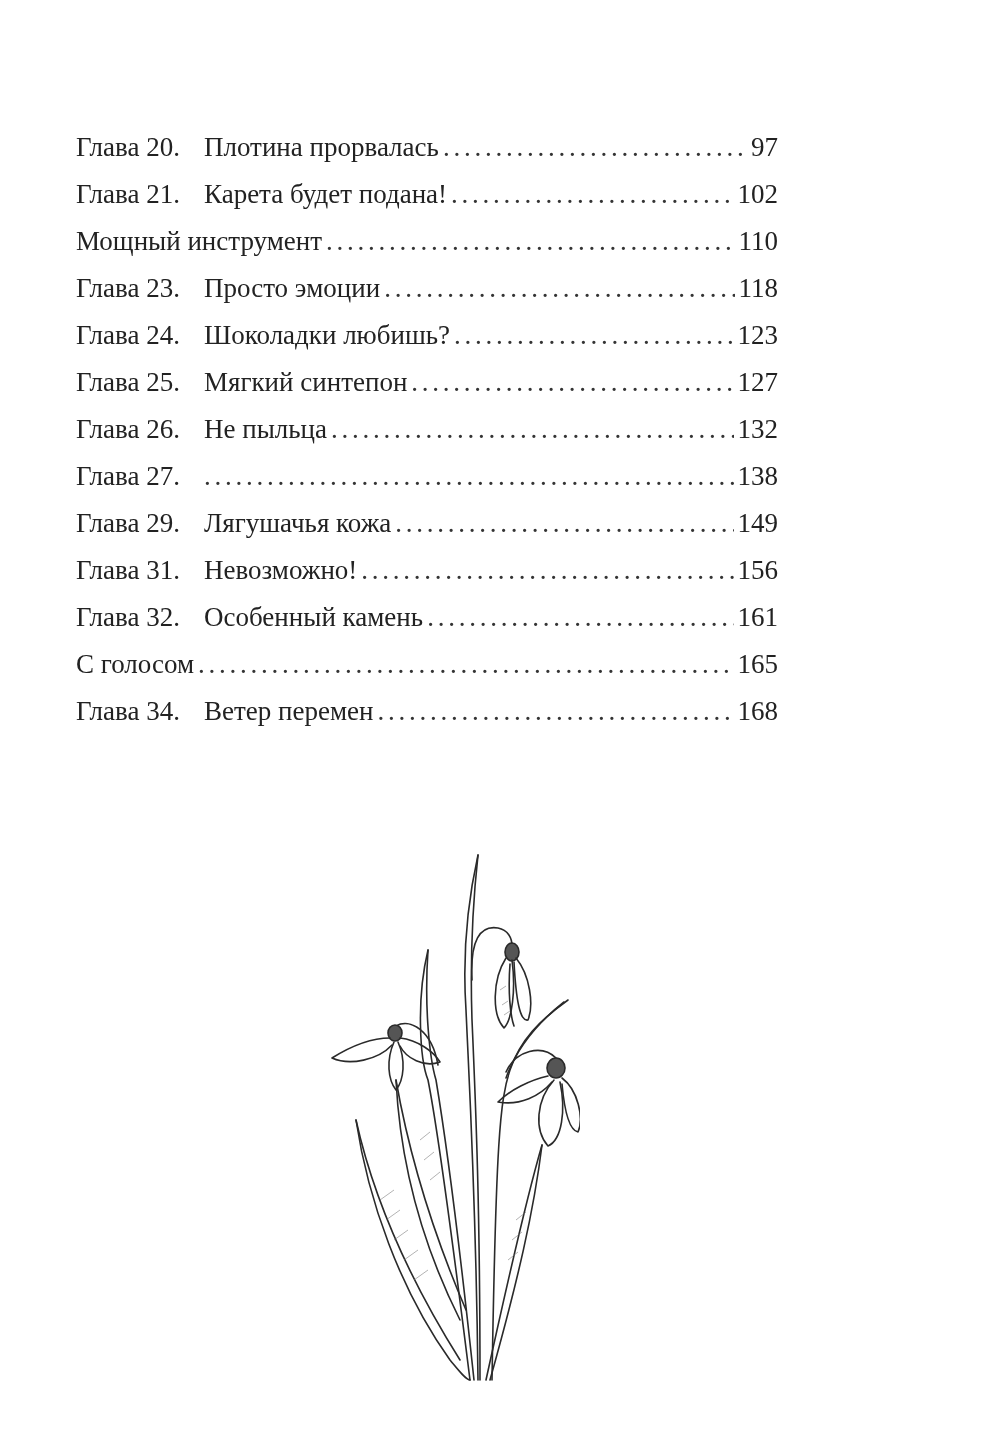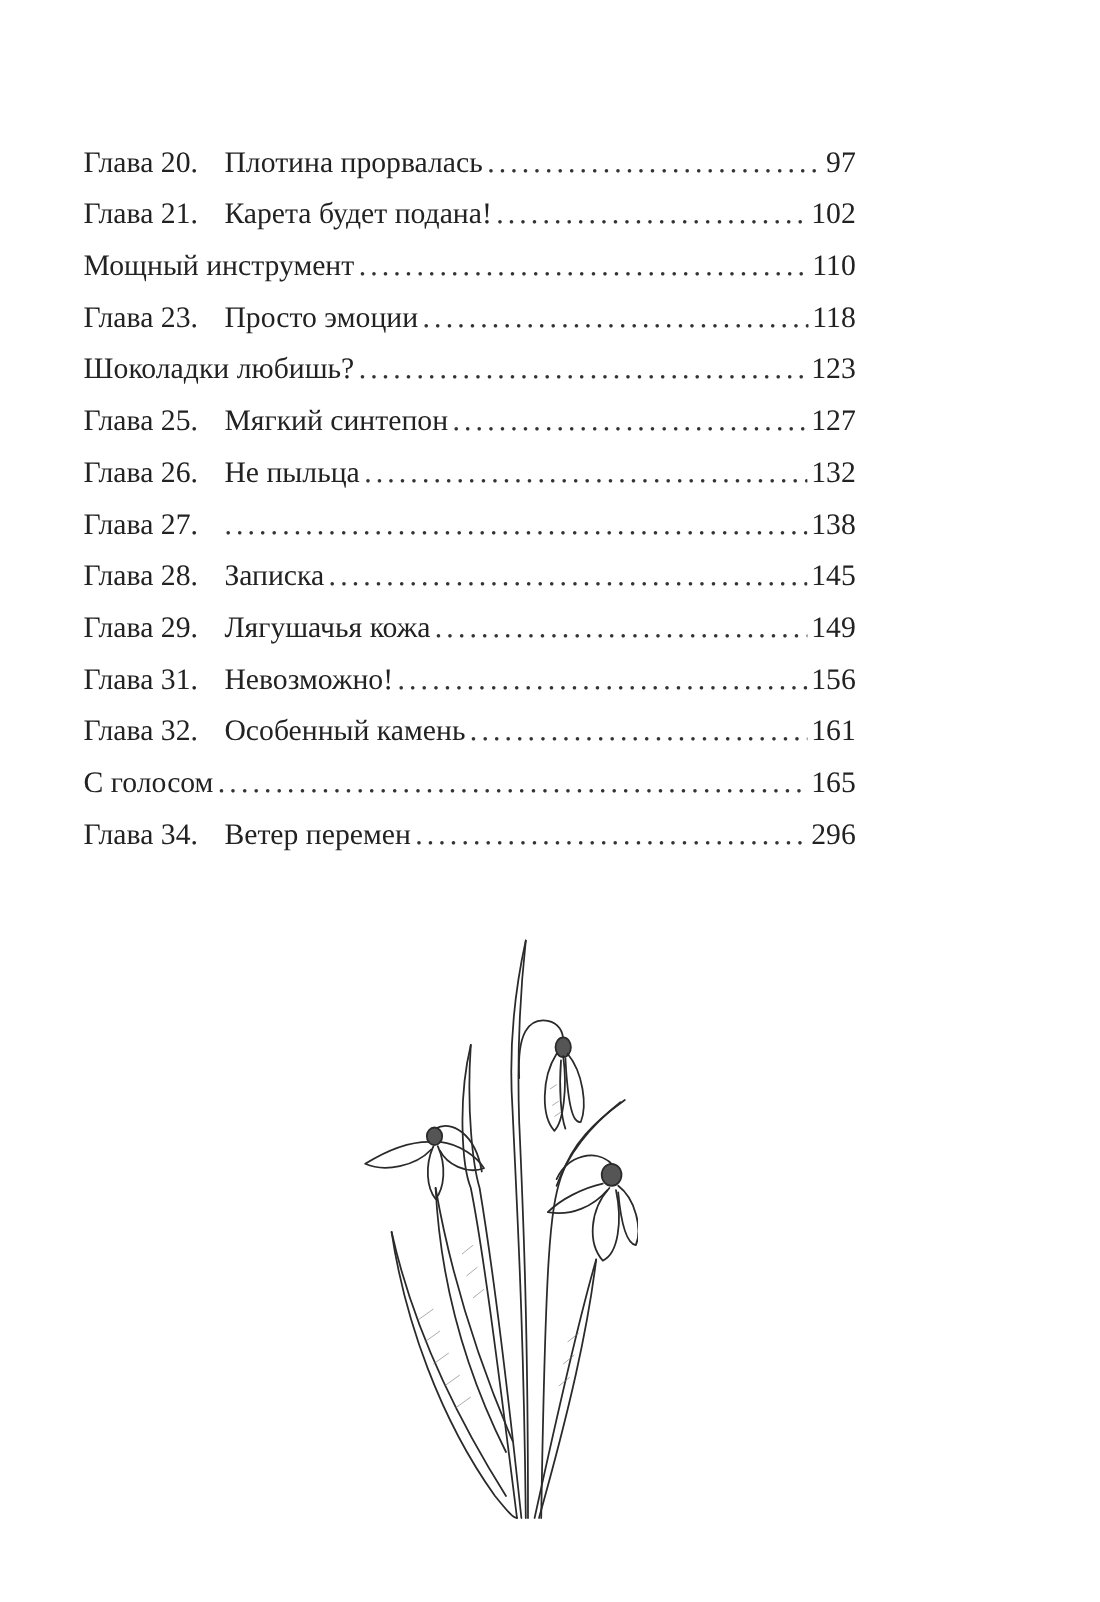--- a/index.html
+++ b/index.html
@@ -86,46 +86,41 @@
     <span class="toc-leader"></span>
     <span class="toc-page">110</span>
   </div>
   <div class="toc-row">
     <span class="toc-chapter">Глава 23.</span>
     <span class="toc-title">Просто эмоции</span>
     <span class="toc-leader"></span>
     <span class="toc-page">118</span>
   </div>
   <div class="toc-row">
+    <span class="toc-chapter">Глава 24.</span>
     <span class="toc-title">Шоколадки любишь?</span>
     <span class="toc-leader"></span>
     <span class="toc-page">123</span>
   </div>
   <div class="toc-row">
     <span class="toc-chapter">Глава 25.</span>
     <span class="toc-title">Мягкий синтепон</span>
     <span class="toc-leader"></span>
     <span class="toc-page">127</span>
   </div>
   <div class="toc-row">
     <span class="toc-chapter">Глава 26.</span>
     <span class="toc-title">Не пыльца</span>
     <span class="toc-leader"></span>
     <span class="toc-page">132</span>
   </div>
   <div class="toc-row">
     <span class="toc-chapter">Глава 27.</span>
     <span class="toc-leader"></span>
     <span class="toc-page">138</span>
-  </div>
-  <div class="toc-row">
-    <span class="toc-chapter">Глава 28.</span>
-    <span class="toc-title">Записка</span>
-    <span class="toc-leader"></span>
-    <span class="toc-page">145</span>
   </div>
   <div class="toc-row">
     <span class="toc-chapter">Глава 29.</span>
     <span class="toc-title">Лягушачья кожа</span>
     <span class="toc-leader"></span>
     <span class="toc-page">149</span>
   </div>
   <div class="toc-row">
     <span class="toc-chapter">Глава 31.</span>
     <span class="toc-title">Невозможно!</span>
@@ -140,21 +135,21 @@
   </div>
   <div class="toc-row">
     <span class="toc-title">С голосом</span>
     <span class="toc-leader"></span>
     <span class="toc-page">165</span>
   </div>
   <div class="toc-row">
     <span class="toc-chapter">Глава 34.</span>
     <span class="toc-title">Ветер перемен</span>
     <span class="toc-leader"></span>
-    <span class="toc-page">296</span>
+    <span class="toc-page">168</span>
   </div>
 </div>
 
 <div class="illustration">
   <svg viewBox="0 0 260 550" xmlns="http://www.w3.org/2000/svg">
     <g fill="none" stroke="#2a2a2a" stroke-width="1.6" stroke-linecap="round" stroke-linejoin="round">
 
       <path d="M158 15 C148 60 142 110 146 170 C150 260 156 360 158 540"></path>
       <path d="M158 15 C152 70 150 120 152 180 C156 270 160 370 160 540"></path>
 

